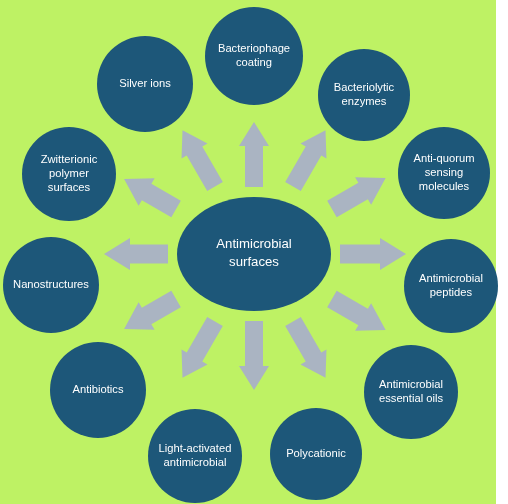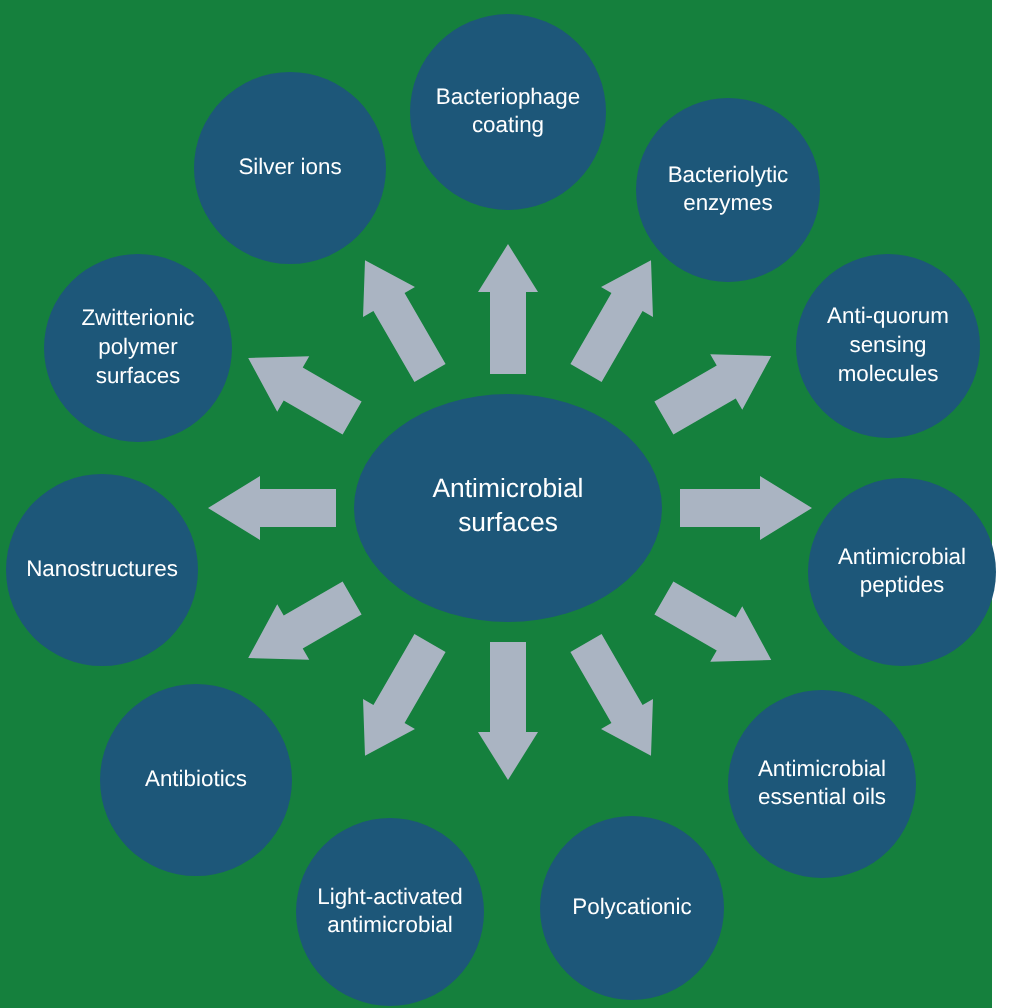--- a/index.html
+++ b/index.html
@@ -10,21 +10,21 @@
   body {
     width: 508px;
     height: 504px;
     font-family: "Liberation Sans", sans-serif;
     overflow: hidden;
   }
   #diagram-root {
     position: relative;
     width: 496px;
     height: 504px;
-    background: #15803d;
+    background: #bef264;
   }
   #diagram-svg {
     position: absolute;
     top: 0;
     left: 0;
     width: 508px;
     height: 504px;
     display: block;
   }
   .node-label {

